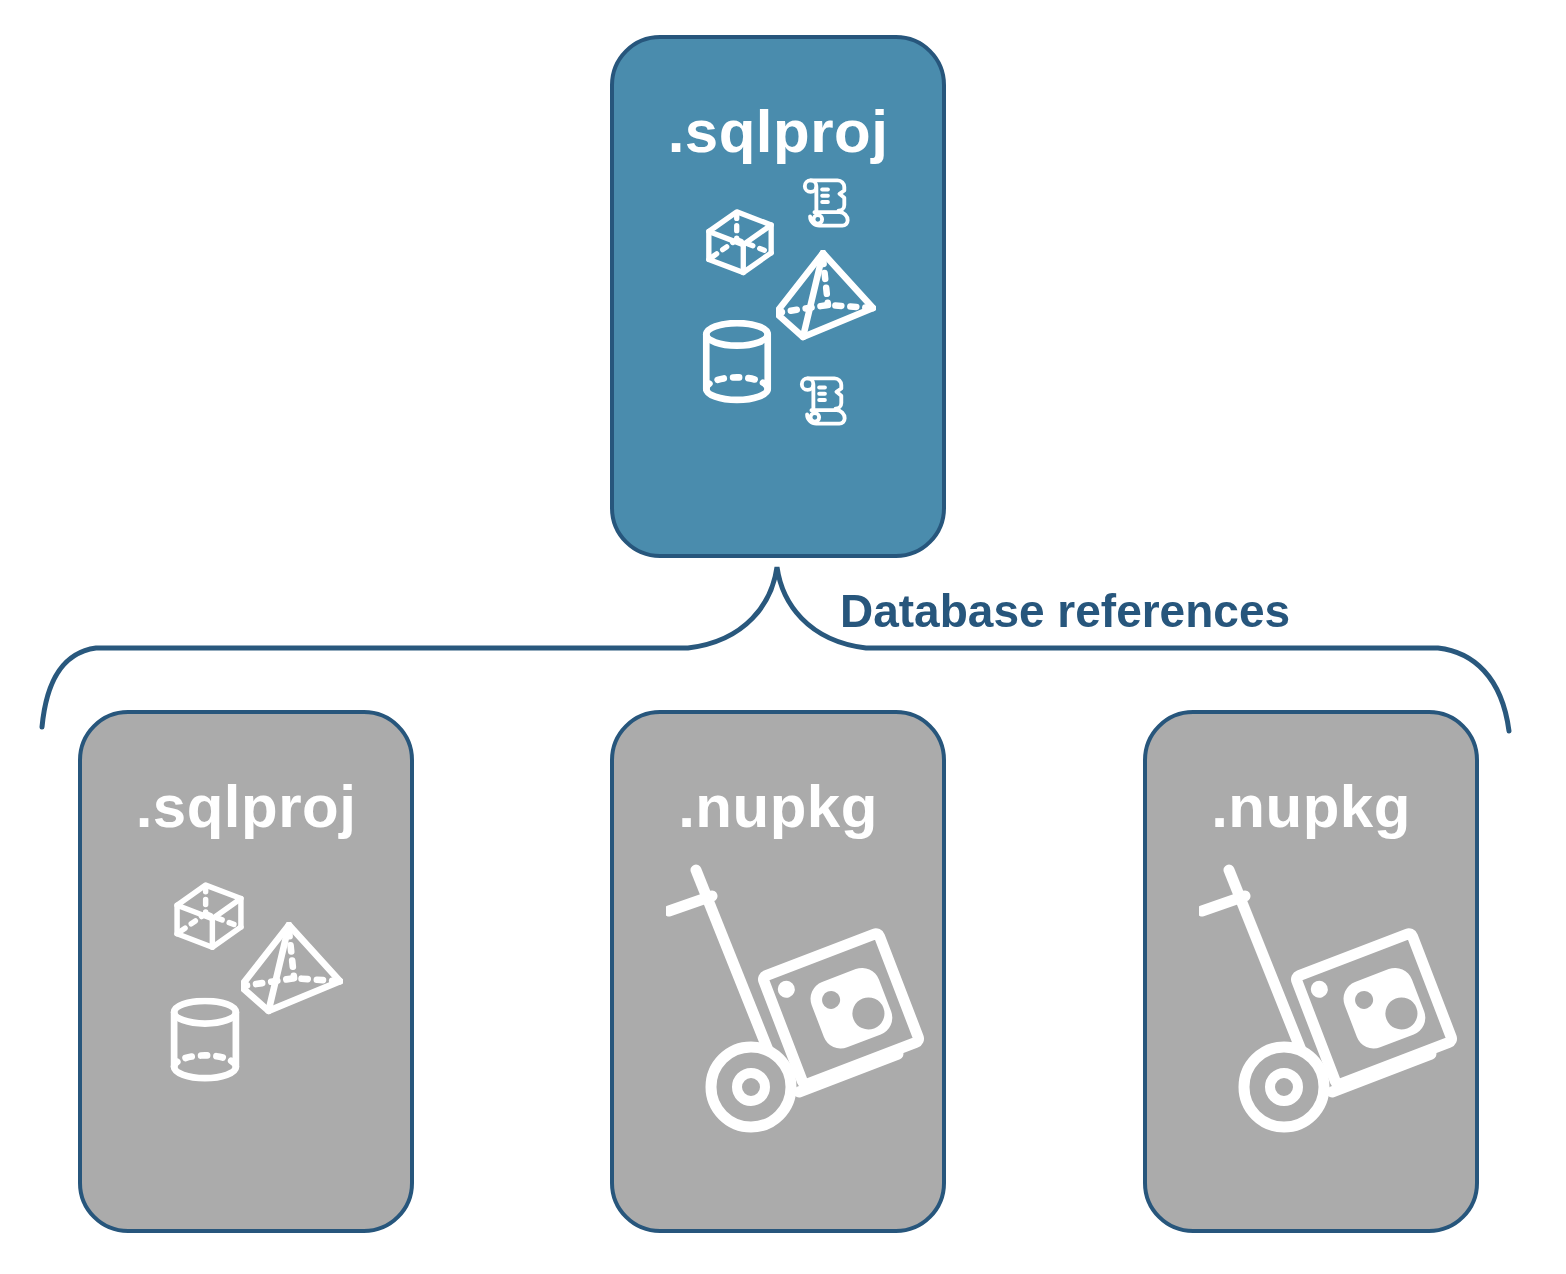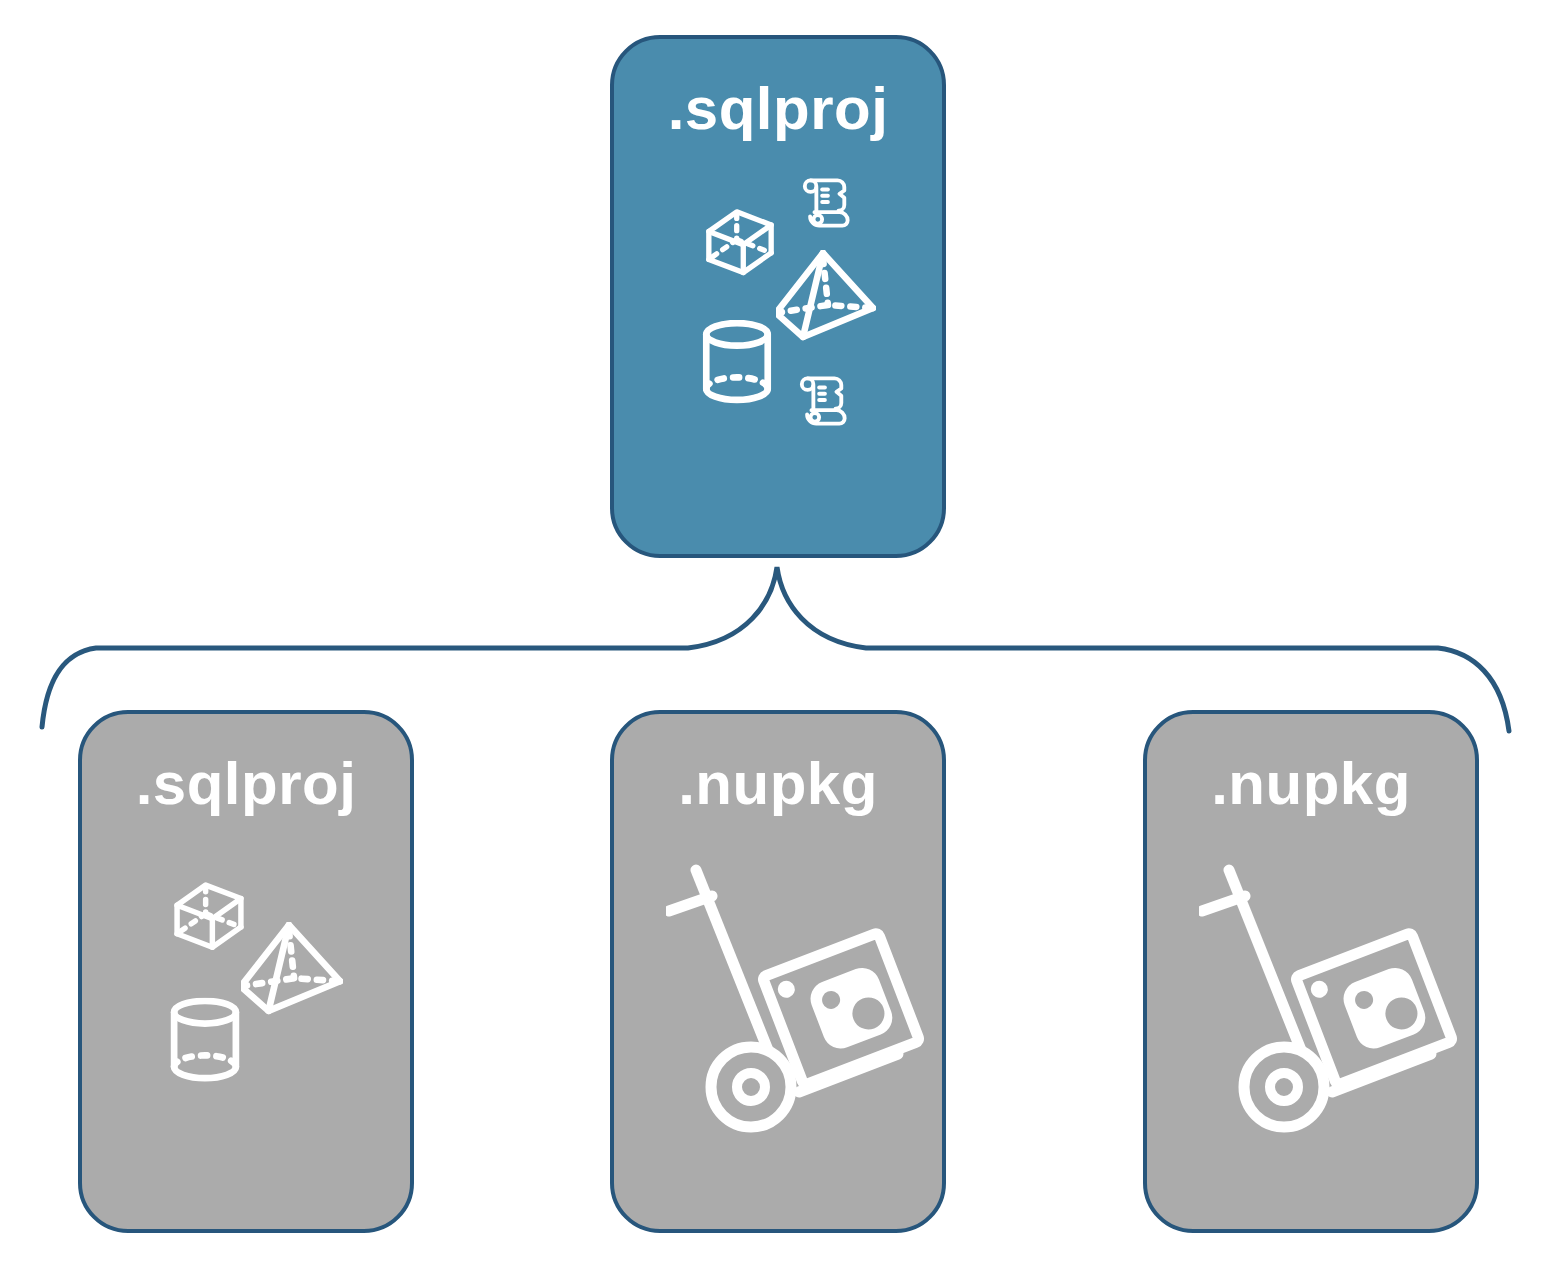--- a/index.html
+++ b/index.html
@@ -29,21 +29,21 @@
     background: var(--root-fill, #4A8CAD);
   }
   .card-child {
     top: 710px;
     background: var(--child-fill, #ABABAB);
   }
   .card-child-0 { left: 78px; }
   .card-child-1 { left: 610px; }
   .card-child-2 { left: 1143px; }
   .card-label {
-    margin-top: 40px;
+    margin-top: 63px;
     text-align: center;
     font-size: 60px;
     font-weight: 700;
     line-height: 1;
     color: var(--label-color, #ffffff);
     letter-spacing: 0.5px;
   }
   .icon {
     position: absolute;
     overflow: visible;
@@ -168,20 +168,21 @@
       </svg>
     <svg class="icon" style="left:183px; top:334px" width="52" height="56" viewBox="0 0 54 56">
         <use href="#sym-scroll"></use>
       </svg>
   </div>
 
   <svg class="brace" viewBox="0 0 1566 200">
     <path d="M42,182 C46,140 60,108 96,103 L688,103 C746,96 772,58 777,22 C782,58 808,96 866,103 L1438,103 C1473,107 1502,132 1509,186" fill="none" stroke="var(--connector-stroke, #29587D)" stroke-width="5" stroke-linecap="round"></path>
   </svg>
 
+  <div class="connector-label">Database references</div>
 
   <div class="card card-child card-child-0">
     <div class="card-label">.sqlproj</div>
     <svg class="icon" style="left:85px; top:160px" width="84" height="86" viewBox="0 0 100 100">
         <use href="#sym-cube"></use>
       </svg>
     <svg class="icon" style="left:158px; top:208px" width="104" height="94" viewBox="0 0 100 92">
         <use href="#sym-pyramid"></use>
       </svg>
     <svg class="icon" style="left:88px; top:283px" width="70" height="86" viewBox="0 0 68 82">

